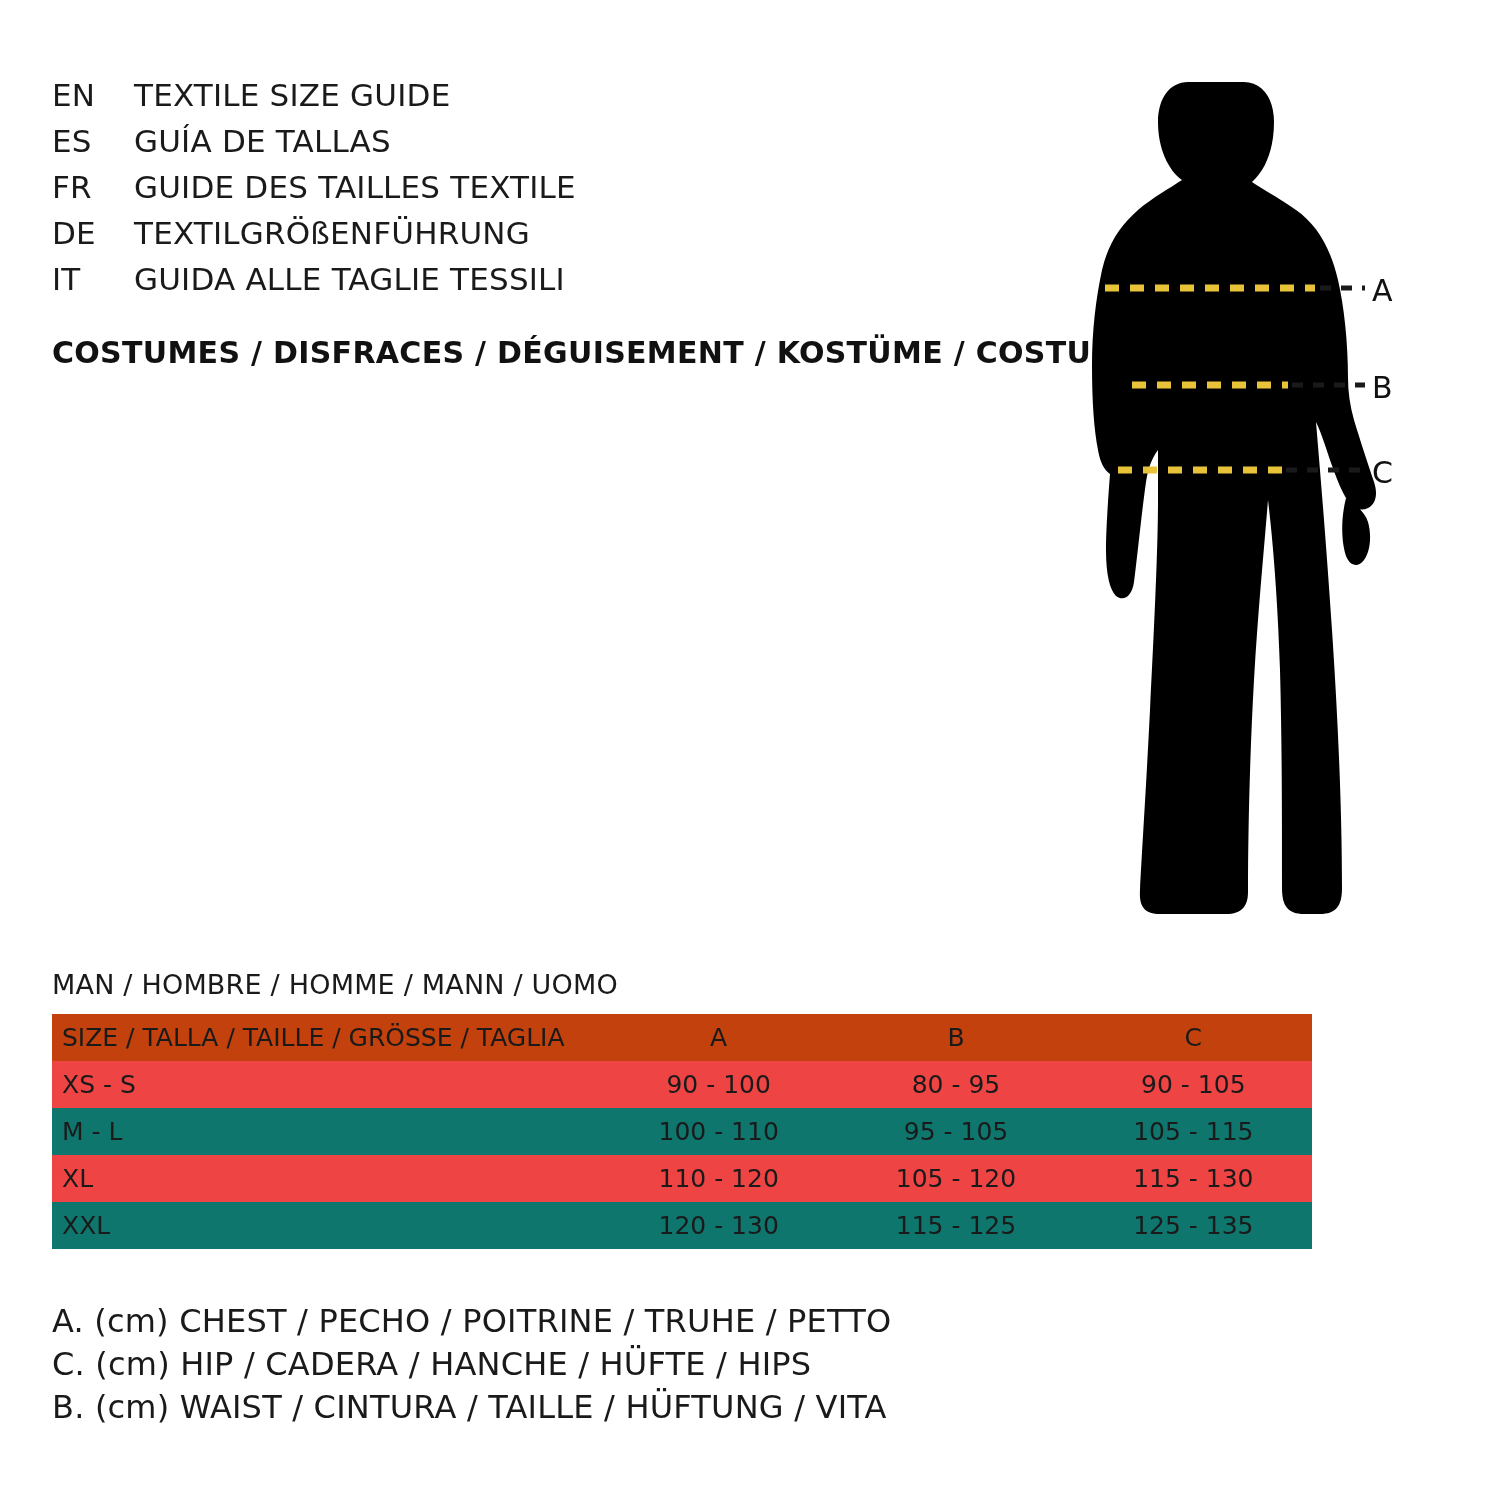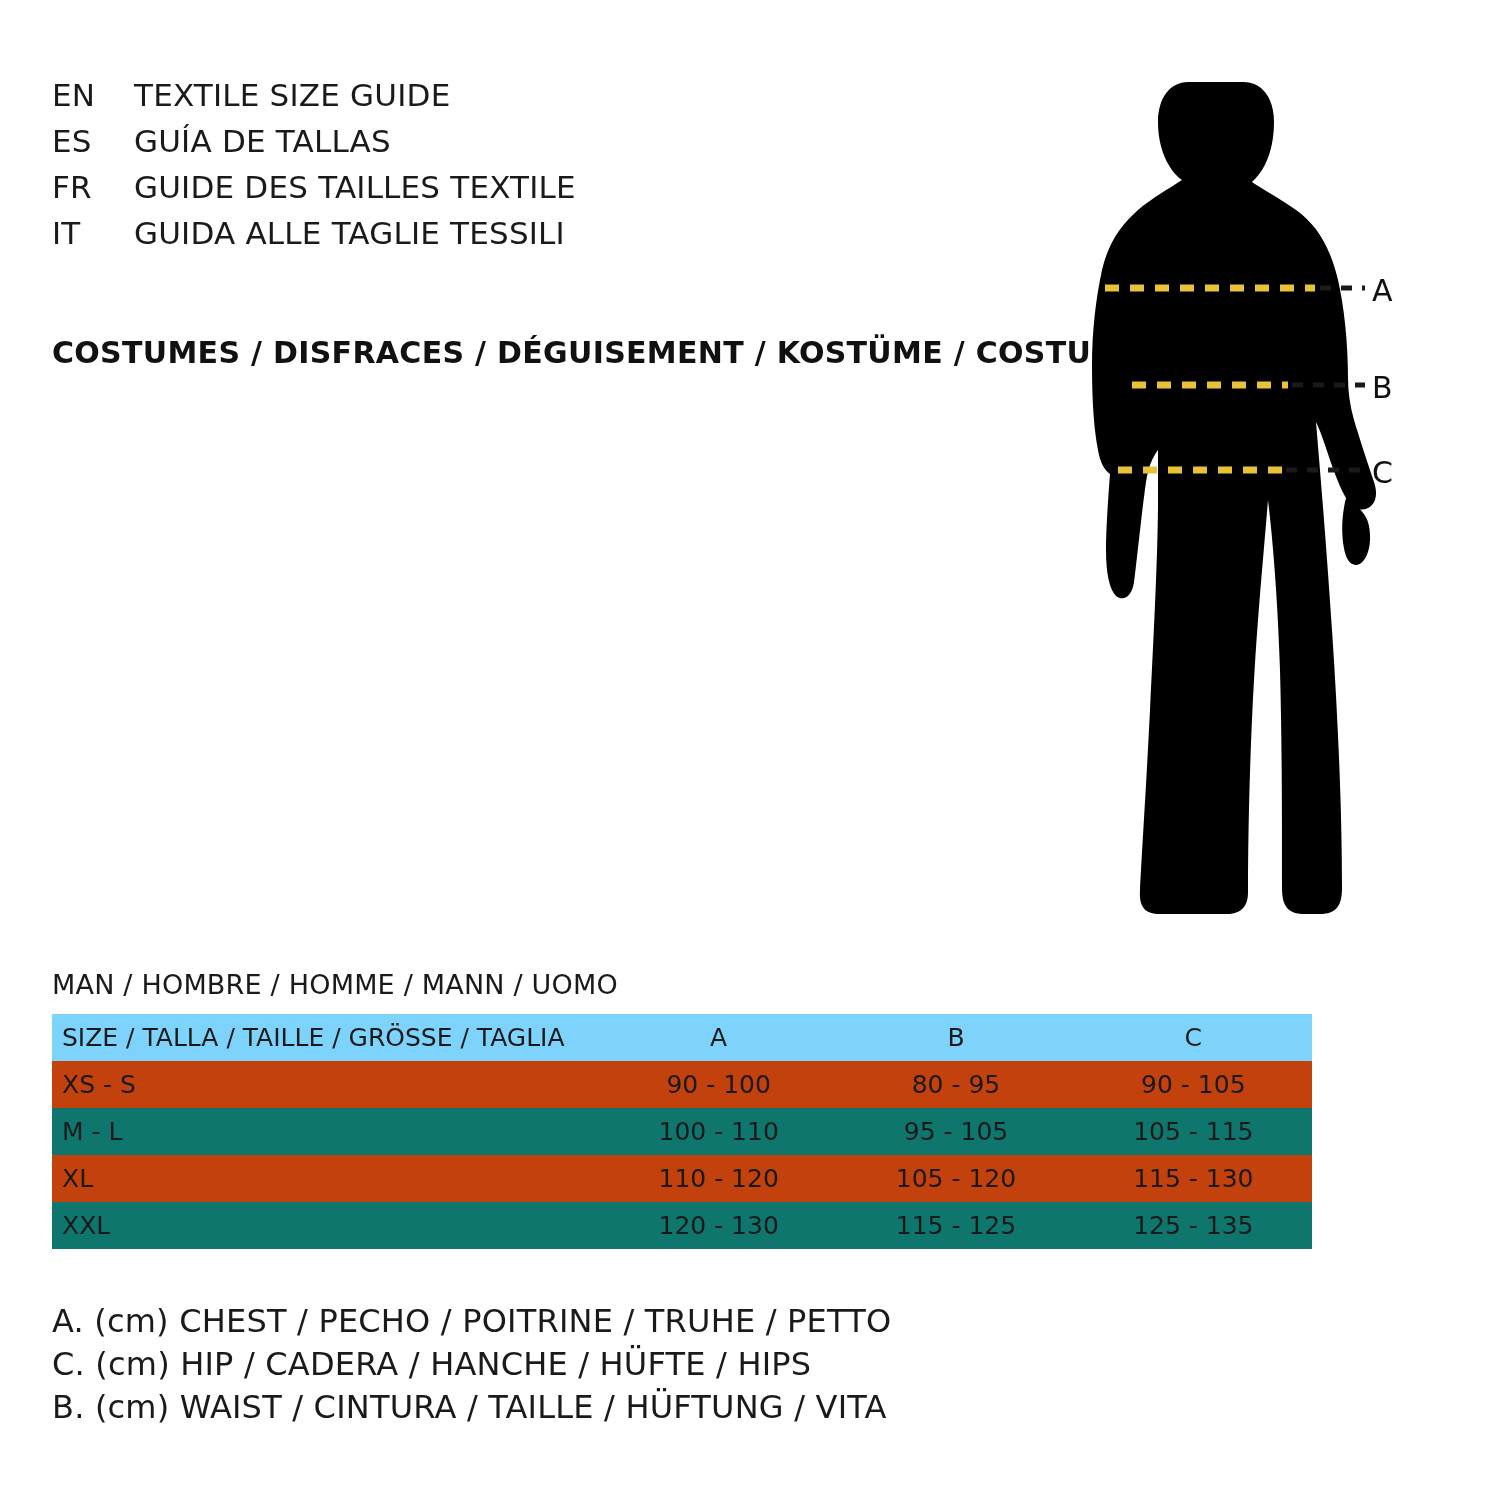--- a/index.html
+++ b/index.html
@@ -99,22 +99,22 @@
     padding: 9px 8px;
     font-weight: normal;
     text-align: center;
   }
   table.size-table th.lbl,
   table.size-table td.lbl {
     text-align: left;
     padding-left: 10px;
     width: 530px;
   }
-  tr.head-row { background: #7dd3fc; }
-  tr.row-odd  { background: #c2410c; margin-top: 31px; }
+  tr.head-row { background: #c2410c; }
+  tr.row-odd  { background: #ef4444; margin-top: 31px; }
   tr.row-even { background: #0f766e; }
 
   
   .legend {
     position: absolute;
     left: 52px;
     top: 1300px;
     width: 1100px;
   }
   .legend-line {
@@ -134,20 +134,24 @@
       <span class="lang-code">EN</span>
       <span class="lang-text">TEXTILE SIZE GUIDE</span>
     </div>
     <div class="lang-row">
       <span class="lang-code">ES</span>
       <span class="lang-text">GUÍA DE TALLAS</span>
     </div>
     <div class="lang-row">
       <span class="lang-code">FR</span>
       <span class="lang-text">GUIDE DES TAILLES TEXTILE</span>
+    </div>
+    <div class="lang-row">
+      <span class="lang-code">DE</span>
+      <span class="lang-text">TEXTILGRÖßENFÜHRUNG</span>
     </div>
     <div class="lang-row">
       <span class="lang-code">IT</span>
       <span class="lang-text">GUIDA ALLE TAGLIE TESSILI</span>
     </div>
   </div>
 
   <div class="section-title">COSTUMES / DISFRACES / DÉGUISEMENT / KOSTÜME / COSTUMI</div>
 
   <div class="figure">

